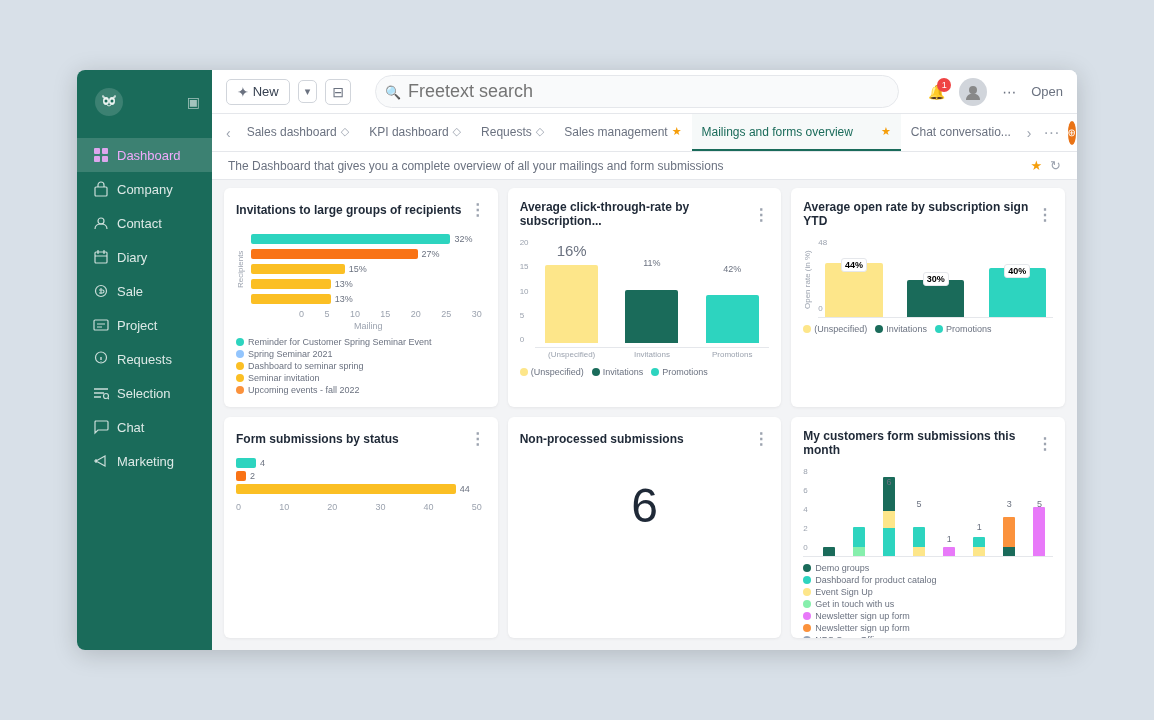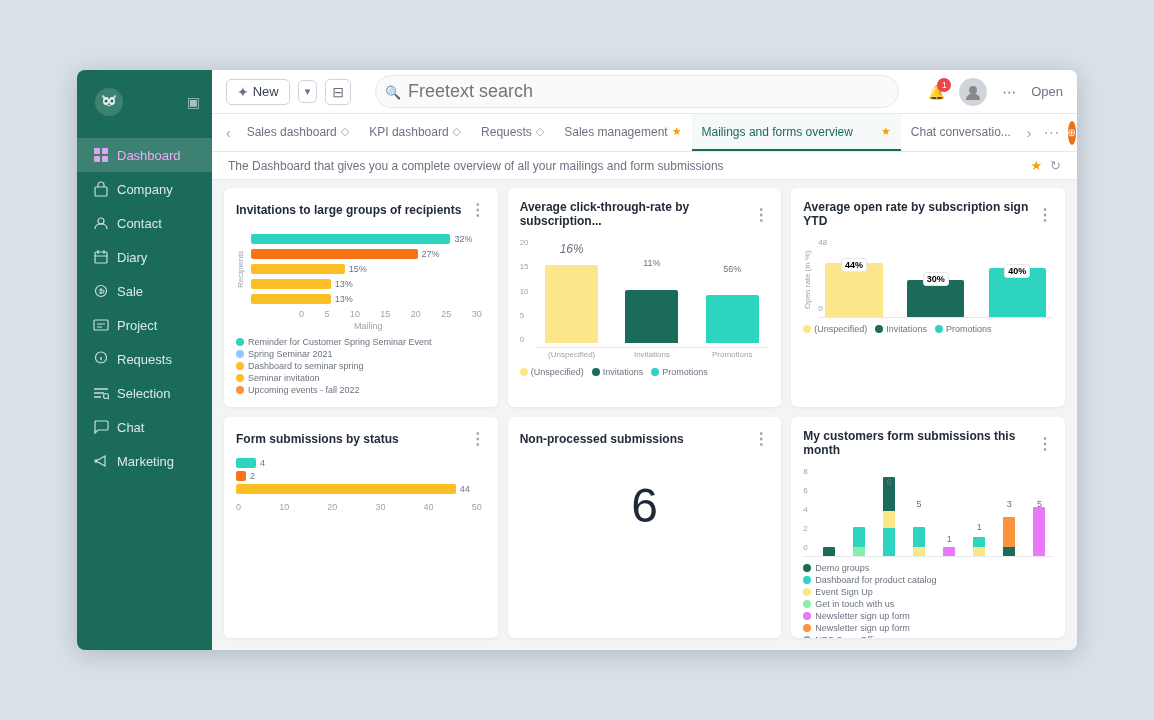--- a/index.html
+++ b/index.html
@@ -675,31 +675,31 @@
             <span style="font-size:8px;color:#9ca3af;">0</span>
             <span style="font-size:8px;color:#9ca3af;">5</span>
             <span style="font-size:8px;color:#9ca3af;">10</span>
             <span style="font-size:8px;color:#9ca3af;">15</span>
             <span style="font-size:8px;color:#9ca3af;">20</span>
           </div>
           <div style="flex:1;display:flex;flex-direction:column;">
             <div style="display:flex;align-items:flex-end;gap:14px;height:110px;position:relative;border-bottom:1px solid #e5e7eb;padding:8px 4px 4px;">
 
               <div style="flex:1;display:flex;flex-direction:column;align-items:center;justify-content:flex-end;height:100%;position:relative;">
-                <span style="font-size:12px;color:#6b7280;position:absolute;top:-4px;font-style:italic;">16%</span>
+                <span style="font-size:15px;color:#6b7280;position:absolute;top:-4px;">16%</span>
                 <div style="width:80%;height:80%;background:#fde68a;border-radius:2px 2px 0 0;"></div>
               </div>
 
               <div style="flex:1;display:flex;flex-direction:column;align-items:center;justify-content:flex-end;height:100%;position:relative;">
                 <span style="font-size:9px;color:#6b7280;position:absolute;top:12px;">11%</span>
                 <div style="width:80%;height:55%;background:#1a6b5a;border-radius:2px 2px 0 0;"></div>
               </div>
 
               <div style="flex:1;display:flex;flex-direction:column;align-items:center;justify-content:flex-end;height:100%;position:relative;">
-                <span style="font-size:9px;color:#6b7280;position:absolute;top:18px;">56%</span>
+                <span style="font-size:9px;color:#6b7280;position:absolute;top:18px;">42%</span>
                 <div style="width:80%;height:50%;background:#2dd4bf;border-radius:2px 2px 0 0;"></div>
               </div>
             </div>
             <div style="display:flex;gap:14px;padding:2px 4px;">
               <span style="flex:1;text-align:center;font-size:8px;color:#9ca3af;">(Unspecified)</span>
               <span style="flex:1;text-align:center;font-size:8px;color:#9ca3af;">Invitations</span>
               <span style="flex:1;text-align:center;font-size:8px;color:#9ca3af;">Promotions</span>
             </div>
           </div>
         </div>

